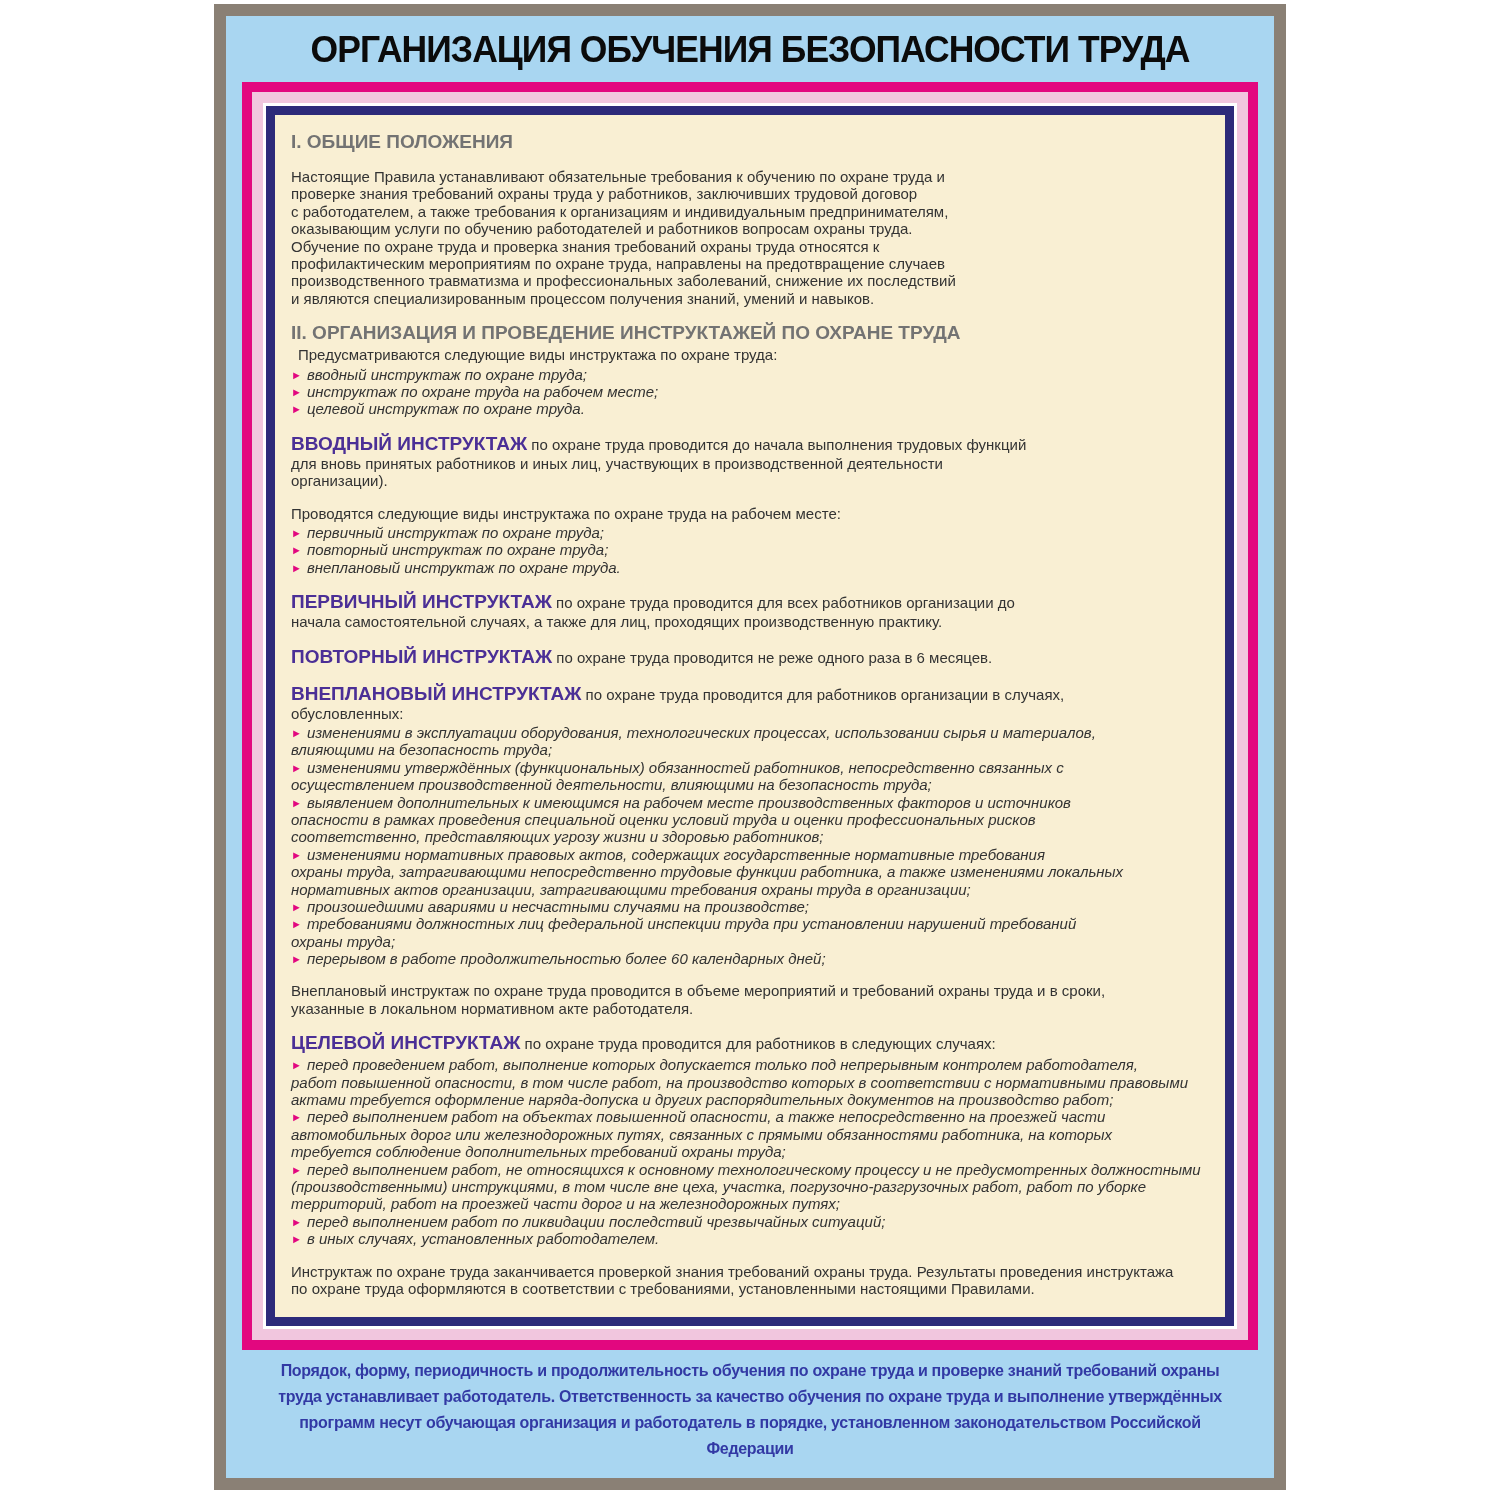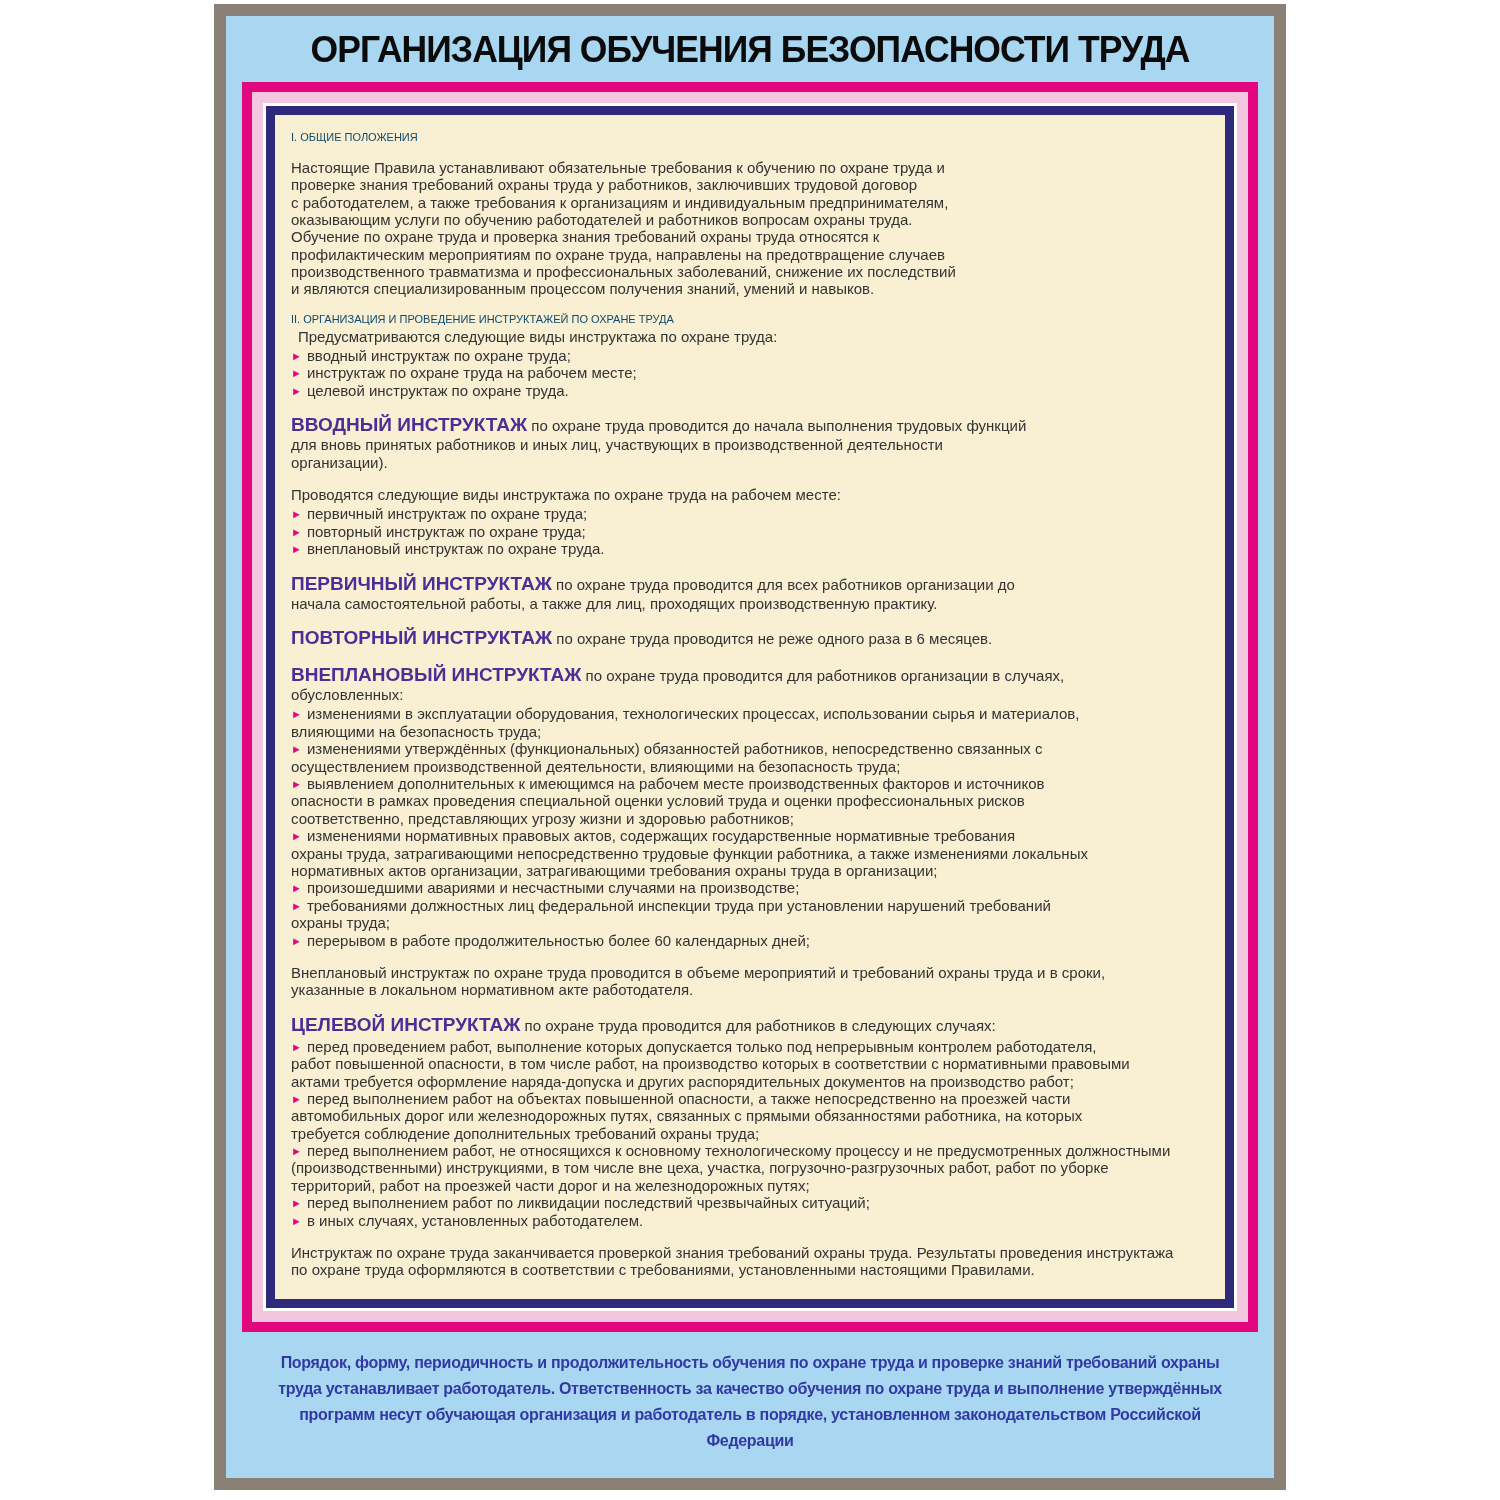--- a/index.html
+++ b/index.html
@@ -39,33 +39,33 @@
   .cream{
     padding:16px 18px 20px 16px;
     color:#333333;
     font-size:15px;
     line-height:1.16;
   }
   .block{margin-top:15px;}
   .block.tight{margin-top:2px;}
   .block:first-child{margin-top:0;}
   .sec-heading{
-    color:#0c4a6e;
-    font-weight:normal;
-    font-size:11px;
+    color:#737373;
+    font-weight:bold;
+    font-size:19px;
   }
   .para{white-space:pre-line;}
   .para .lead{
     color:#4b2f96;
     font-weight:bold;
     font-size:19px;
   }
   .para.indent{padding-left:7px;}
   .bullet-list{margin:0;padding:0;list-style:none;}
-  .bullet-item{white-space:pre-line;}
+  .bullet-item{white-space:pre-line;font-style:italic;}
   .arrow{
     color:#e2077f;
     font-size:11px;
     margin-right:5px;
     position:relative;top:-1px;
   }
   .footer{
     margin-top:auto;
     text-align:center;
     color:#3239a4;
@@ -103,21 +103,21 @@
           <div class="block para"><span class="lead">ВВОДНЫЙ ИНСТРУКТАЖ</span><span> по охране труда проводится до начала выполнения трудовых функций
 для вновь принятых работников и иных лиц, участвующих в производственной деятельности
 организации).</span></div>
           <div class="block para"><span>Проводятся следующие виды инструктажа по охране труда на рабочем месте:</span></div>
           <ul class="block bullet-list tight">
             <li class="bullet-item"><span class="arrow">►</span><span class="btext">первичный инструктаж по охране труда;</span></li>
             <li class="bullet-item"><span class="arrow">►</span><span class="btext">повторный инструктаж по охране труда;</span></li>
             <li class="bullet-item"><span class="arrow">►</span><span class="btext">внеплановый инструктаж по охране труда.</span></li>
           </ul>
           <div class="block para"><span class="lead">ПЕРВИЧНЫЙ ИНСТРУКТАЖ</span><span> по охране труда проводится для всех работников организации до
-начала самостоятельной работы, а также для лиц, проходящих производственную практику.</span></div>
+начала самостоятельной случаях, а также для лиц, проходящих производственную практику.</span></div>
           <div class="block para"><span class="lead">ПОВТОРНЫЙ ИНСТРУКТАЖ</span><span> по охране труда проводится не реже одного раза в 6 месяцев.</span></div>
           <div class="block para"><span class="lead">ВНЕПЛАНОВЫЙ ИНСТРУКТАЖ</span><span> по охране труда проводится для работников организации в случаях,
 обусловленных:</span></div>
           <ul class="block bullet-list tight">
             <li class="bullet-item"><span class="arrow">►</span><span class="btext">изменениями в эксплуатации оборудования, технологических процессах, использовании сырья и материалов,
 влияющими на безопасность труда;</span></li>
             <li class="bullet-item"><span class="arrow">►</span><span class="btext">изменениями утверждённых (функциональных) обязанностей работников, непосредственно связанных с
 осуществлением производственной деятельности, влияющими на безопасность труда;</span></li>
             <li class="bullet-item"><span class="arrow">►</span><span class="btext">выявлением дополнительных к имеющимся на рабочем месте производственных факторов и источников
  опасности в рамках проведения специальной оценки условий труда и оценки профессиональных рисков

